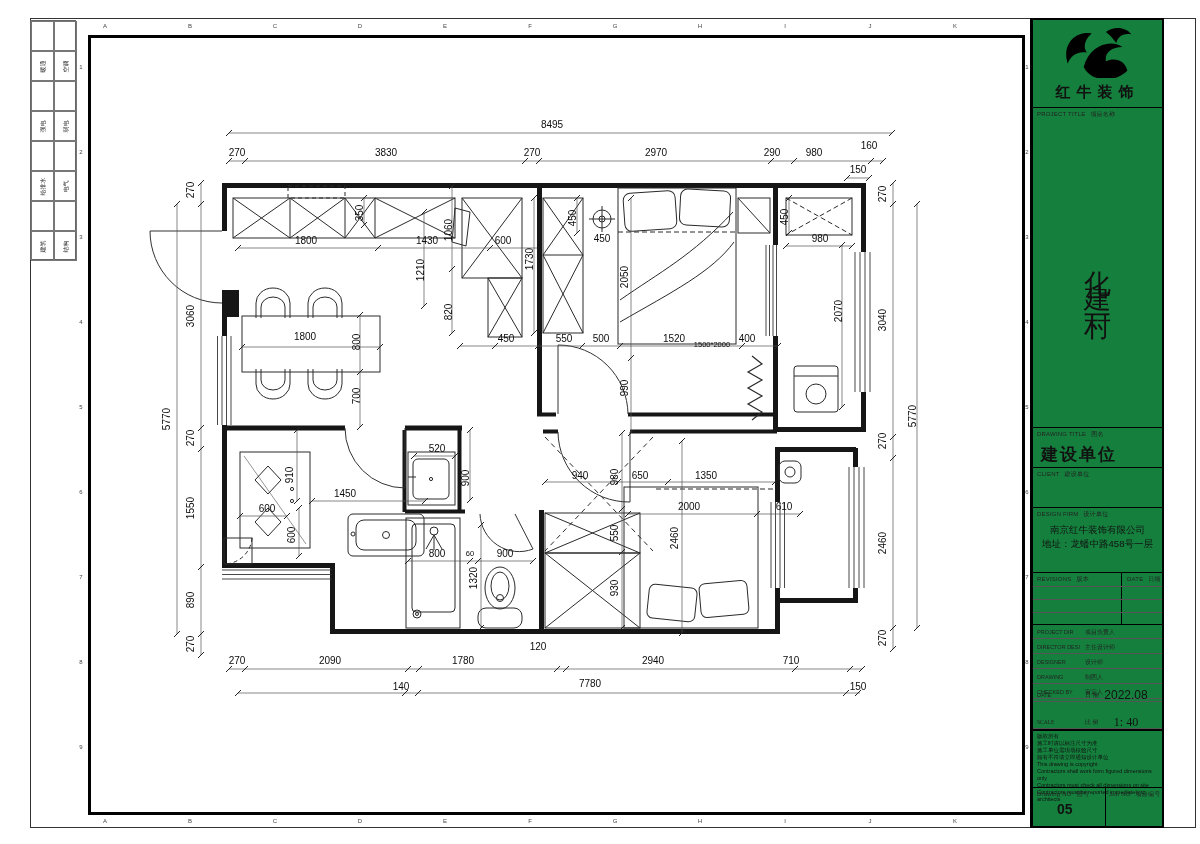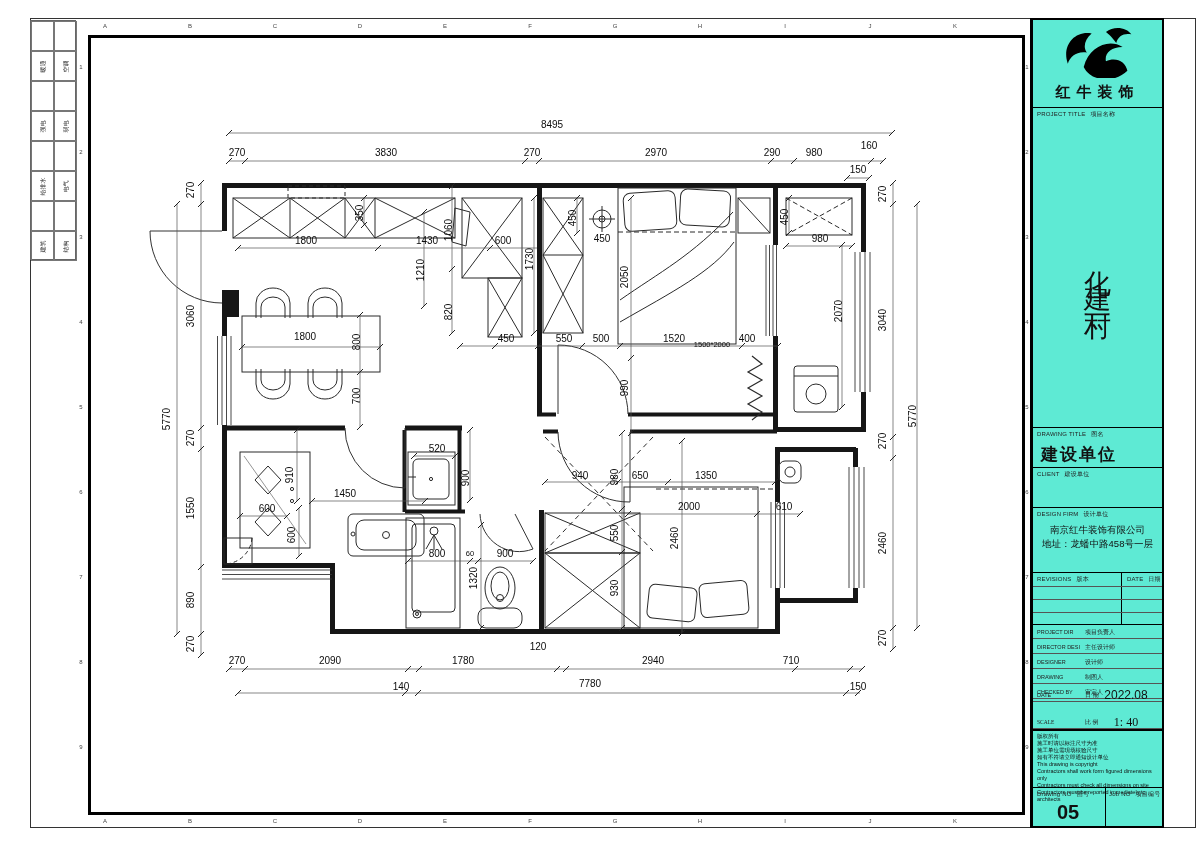--- a/index.html
+++ b/index.html
@@ -8,40 +8,40 @@
   .abs{position:absolute;}
   .outer-border{left:30px;top:18px;width:1166px;height:810px;border:1px solid #333;box-sizing:border-box;}
   .main-frame{left:88px;top:35px;width:937px;height:780px;border:3px solid #000;box-sizing:border-box;background:#fff;}
   
   .signoff{left:30px;top:20px;width:46px;height:240px;border:1px solid #666;box-sizing:border-box;}
   .signoff .cell{position:absolute;box-sizing:border-box;border:0.5px solid #777;display:flex;align-items:center;justify-content:center;}
   .signoff .lbl{font-size:6px;transform:rotate(-90deg);white-space:nowrap;color:#222;}
   
   .gridlbl{position:absolute;font-size:6px;color:#444;transform:translate(-50%,-50%);}
   
-  .title-block{left:1030px;top:18px;width:134px;height:810px;border:2px solid #000;border-left:3px solid #000;box-sizing:border-box;background:#5eead4;}
+  .title-block{left:1030px;top:18px;width:134px;height:810px;border:2px solid #000;border-left:3px solid #000;box-sizing:border-box;background:#15803d;}
   .tb-sec{position:absolute;left:0;width:100%;box-sizing:border-box;}
   .tb-line{position:absolute;left:0;width:100%;border-top:1px solid #000;}
   .tb-label{font-size:6px;color:#222;padding:2px 0 0 4px;letter-spacing:0.2px;}
   .tb-label .zh{margin-left:5px;}
   .logo-wrap{top:0;height:87px;text-align:center;}
   .logo-text{font-size:15px;font-weight:bold;letter-spacing:6px;margin-top:1px;font-family:"Liberation Serif",serif;}
   .proj-title{top:112px;height:290px;display:flex;align-items:center;justify-content:center;}
   .proj-title span{writing-mode:vertical-lr;text-orientation:upright;font-size:27px;letter-spacing:14px;font-family:"Liberation Serif",serif;}
   .draw-title{font-size:17px;font-weight:bold;padding:3px 0 0 8px;letter-spacing:2px;}
   .firm{font-size:9.5px;text-align:center;line-height:14px;margin-top:3px;}
   .rev-table .vdiv{position:absolute;top:0;bottom:0;left:88px;border-left:1px solid #000;}
   .rev-row{position:absolute;left:0;width:100%;border-top:1px solid #555;}
   .fieldrow{position:absolute;left:0;width:100%;height:15px;border-bottom:1px solid #555;box-sizing:border-box;}
   .fieldrow .en{font-size:5.5px;position:absolute;left:4px;top:5px;color:#222;}
   .fieldrow .zh{font-size:6px;position:absolute;left:52px;top:4px;color:#222;}
   .fieldrow .val{font-size:12px;position:absolute;left:58px;top:1px;width:70px;text-align:center;}
   .notes{font-size:5.5px;line-height:7px;padding:3px 0 0 4px;color:#111;}
   .bottomrow .vdiv{position:absolute;top:0;bottom:0;left:72px;border-left:1px solid #000;}
-  .dwgno{font-size:20px;font-weight:bold;text-align:left;padding-left:24px;margin-top:2px;}
+  .dwgno{font-size:14px;font-weight:bold;text-align:left;padding-left:24px;margin-top:2px;}
   svg text{font-family:"Liberation Sans",sans-serif;}
   .dimtxt{font-size:10px;fill:#0c0c0c;}
   .dimsmall{font-size:7.5px;fill:#0c0c0c;}
 </style>
 </head>
 <body>
 
 <div class="sheet">
   <div class="abs outer-border"></div>
 

